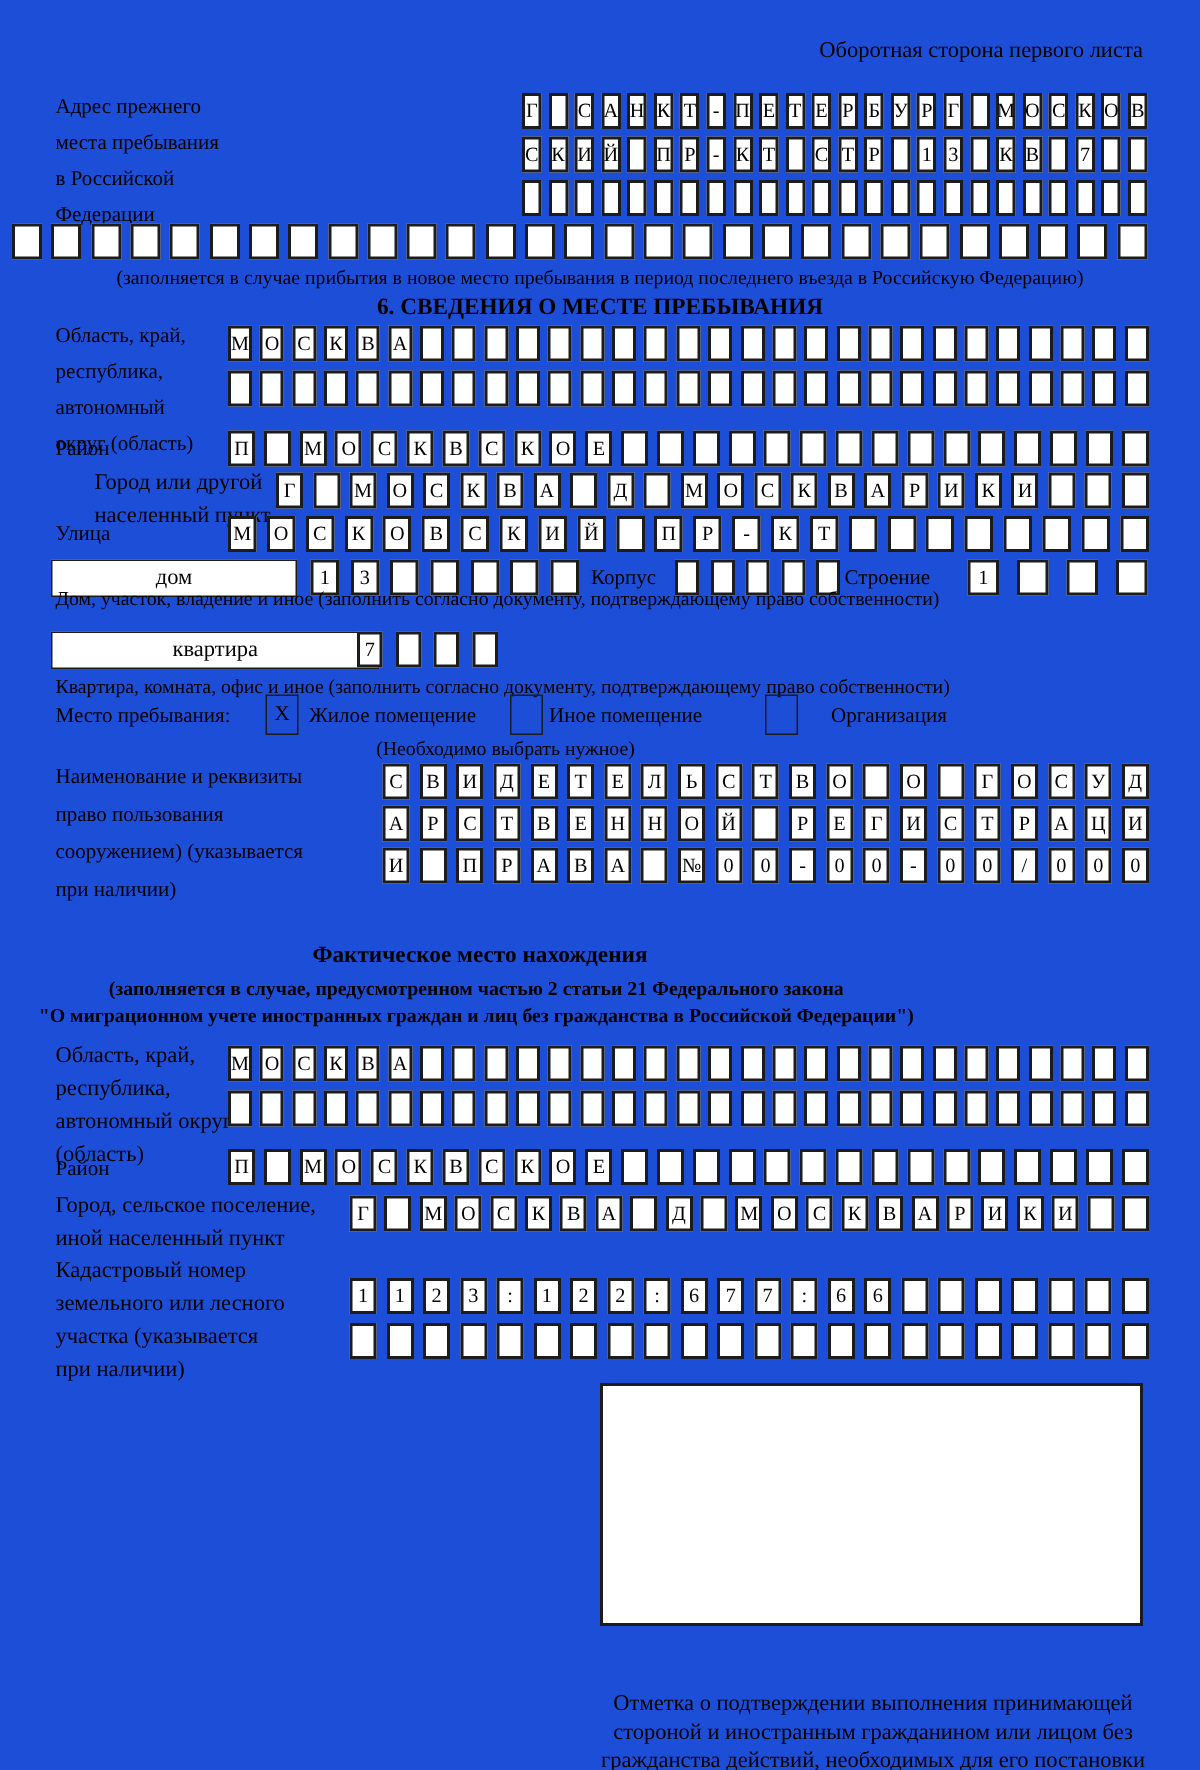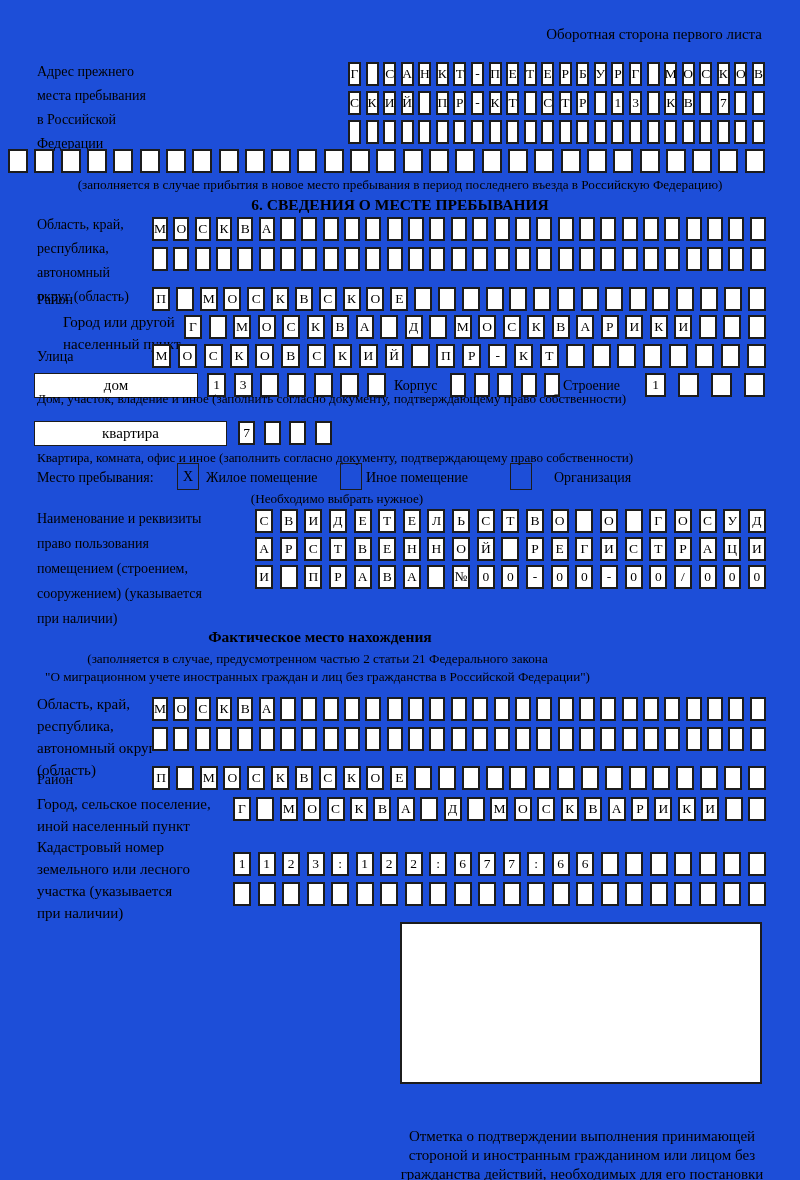--- a/index.html
+++ b/index.html
@@ -337,21 +337,21 @@
     </div>
   <div class="abs lbl" style="left:563px;top:354px;margin-top:20px;">Строение</div>
   <div class="abs cells r4s" style="left:645px;top:373px;">
       <span class="cell">1</span>
       <span class="cell"></span>
       <span class="cell"></span>
       <span class="cell"></span>
     </div>
   <div class="abs cap" style="left:0;top:391px;width:800px;text-align:left;padding-left:37px;box-sizing:border-box;">Дом, участок, владение и иное (заполнить согласно документу, подтверждающему право собственности)</div>
 
-  <div class="abs wbox" style="left:34px;top:421px;width:193px;">
+  <div class="abs wbox" style="left:34px;top:421px;width:219px;">
     <span>квартира</span>
   </div>
   <div class="abs cells r4k" style="left:238px;top:421px;">
       <span class="cell">7</span>
       <span class="cell"></span>
       <span class="cell"></span>
       <span class="cell"></span>
     </div>
   <div class="abs cap" style="left:0;top:450px;width:800px;text-align:left;padding-left:37px;box-sizing:border-box;">Квартира, комната, офис и иное (заполнить согласно документу, подтверждающему право собственности)</div>
 
@@ -366,21 +366,20 @@
   <div class="abs lbl" style="left:366px;top:466px;">Иное помещение</div>
   <div class="abs cb" style="left:510px;top:463px;">
     <span></span>
   </div>
   <div class="abs lbl" style="left:554px;top:466px;">Организация</div>
   <div class="abs cap" style="left:37px;top:491px;width:600px;">(Необходимо выбрать нужное)</div>
 
   <div class="abs lbl" style="left:37px;top:506px;line-height:25px;">
     <div>Наименование и реквизиты</div>
     <div>право пользования</div>
-    <div>помещением (строением,</div>
     <div>сооружением) (указывается</div>
     <div>при наличии)</div>
   </div>
   <div class="abs cells r21" style="left:255px;top:509px;">
       <span class="cell">С</span>
       <span class="cell">В</span>
       <span class="cell">И</span>
       <span class="cell">Д</span>
       <span class="cell">Е</span>
       <span class="cell">Т</span>
@@ -441,21 +440,21 @@
       <span class="cell">-</span>
       <span class="cell">0</span>
       <span class="cell">0</span>
       <span class="cell">/</span>
       <span class="cell">0</span>
       <span class="cell">0</span>
       <span class="cell">0</span>
     </div>
 
   <div class="abs hdr" style="left:0;top:628px;width:640px;">Фактическое место нахождения</div>
-  <div class="abs cap" style="left:0;top:650px;width:635px;line-height:18px;">
+  <div class="abs cap" style="left:0;top:650px;width:635px;line-height:18px;font-weight:bold;">
     <div>(заполняется в случае, предусмотренном частью 2 статьи 21 Федерального закона</div>
     <div>"О миграционном учете иностранных граждан и лиц без гражданства в Российской Федерации")</div>
   </div>
 
   <div class="abs lbl2" style="left:37px;top:693px;">
     <div>Область, край,</div>
     <div>республика,</div>
     <div>автономный округ</div>
     <div>(область)</div>
   </div>

